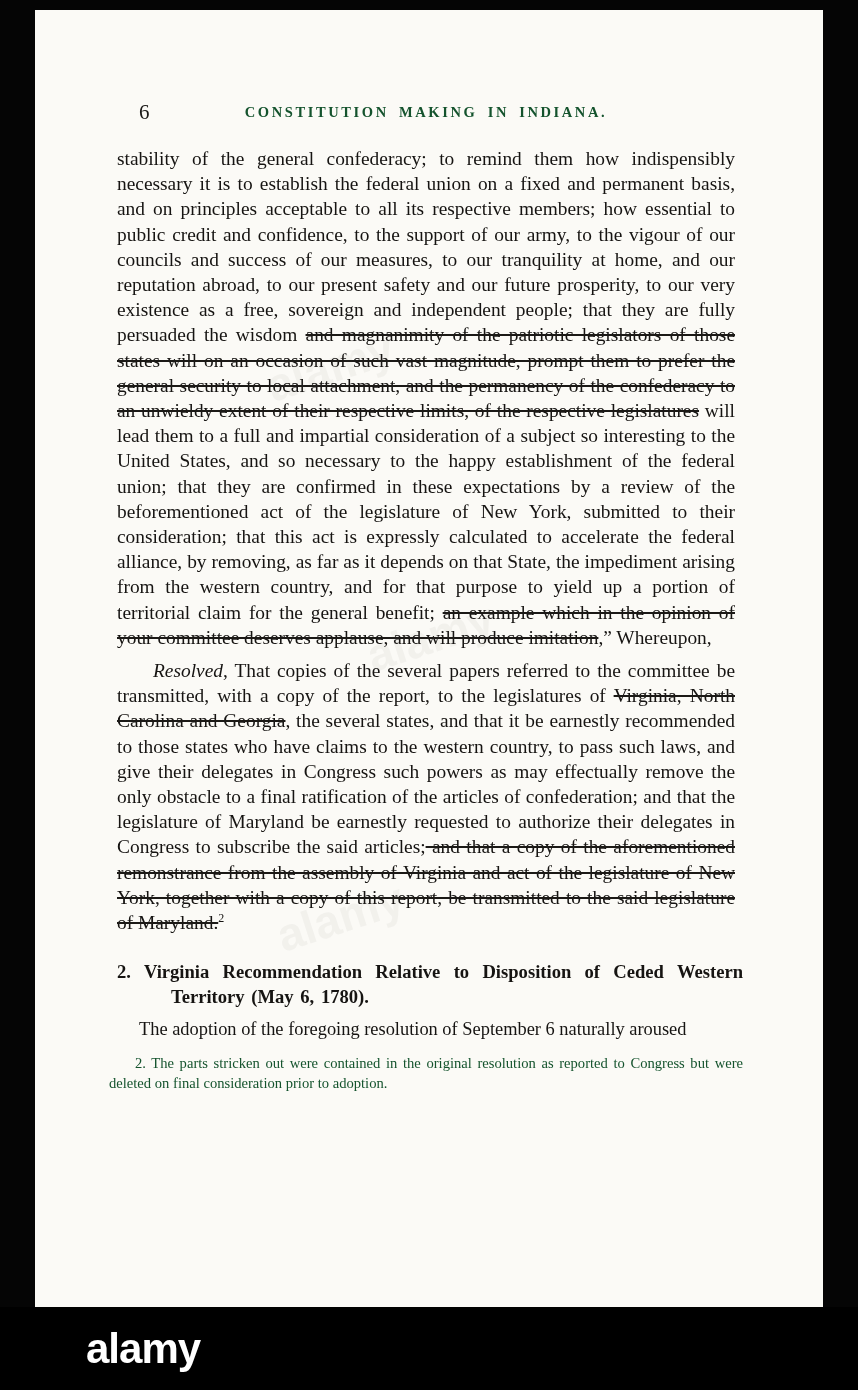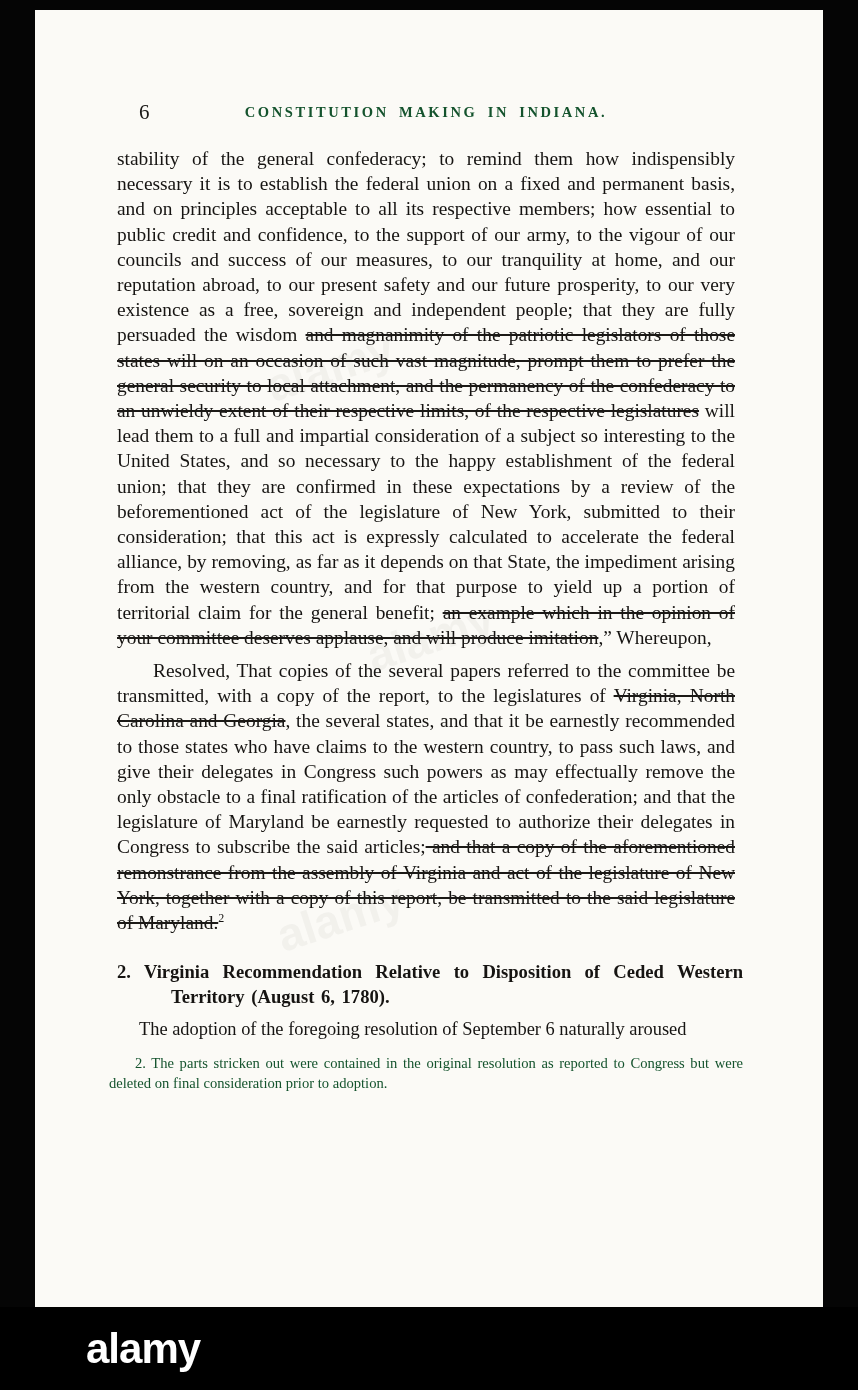--- a/index.html
+++ b/index.html
@@ -47,21 +47,21 @@
     hyphens:auto;
     -webkit-hyphens:auto;
   }
   .para{margin:8px;}
   .para.indent{text-indent:36px;}
   .strike{
     text-decoration:line-through;
     text-decoration-thickness:2.2px;
     text-decoration-color:#1b1916;
   }
-  .italic{}
+  .italic{font-style:italic;}
   sup{font-size:0.62em;line-height:0;}
   .section-heading{
     margin:24px 0 0 0;
     font-weight:bold;
     font-size:18.6px;
     line-height:25px;
     text-align:justify;
     padding-left:62px;
     text-indent:-54px;
     word-spacing:2px;
@@ -128,21 +128,21 @@
     <div class="page-header">
       <span class="page-number">6</span>
       <span class="running-title">CONSTITUTION MAKING IN INDIANA.</span>
     </div>
 
     <div class="body-text">
         <p class="para"><span>stability of the general confederacy; to remind them how indispensibly necessary it is to establish the federal union on a fixed and permanent basis, and on principles acceptable to all its respective members; how essential to public credit and confidence, to the support of our army, to the vigour of our councils and success of our measures, to our tranquility at home, and our reputation abroad, to our present safety and our future prosperity, to our very existence as a free, sovereign and independent people; that they are fully persuaded the wisdom </span><span class="strike">and magnanimity of the patriotic legislators of those states will on an occasion of such vast magnitude, prompt them to prefer the general security to local attachment, and the permanency of the confederacy to an unwieldy extent of their respective limits, of the respective legislatures</span><span> will lead them to a full and impartial consideration of a subject so interesting to the United States, and so necessary to the happy establishment of the federal union; that they are confirmed in these expectations by a review of the beforementioned act of the legislature of New York, submitted to their consideration; that this act is expressly calculated to accelerate the federal alliance, by removing, as far as it depends on that State, the impediment arising from the western country, and for that purpose to yield up a portion of territorial claim for the general benefit; </span><span class="strike">an example which in the opinion of your committee deserves applause, and will produce imitation</span><span>,” Whereupon,</span></p>
         <p class="para indent"><span class="italic">Resolved</span><span>, That copies of the several papers referred to the committee be transmitted, with a copy of the report, to the legislatures of </span><span class="strike">Virginia, North Carolina and Georgia</span><span>, the several states, and that it be earnestly recommended to those states who have claims to the western country, to pass such laws, and give their delegates in Congress such powers as may effectually remove the only obstacle to a final ratification of the articles of confederation; and that the legislature of Maryland be earnestly requested to authorize their delegates in Congress to subscribe the said articles;</span><span class="strike"> and that a copy of the aforementioned remonstrance from the assembly of Virginia and act of the legislature of New York, together with a copy of this report, be transmitted to the said legislature of Maryland.</span><sup>2</sup></p>
       </div>
 
-    <p class="section-heading"><span>2.</span> <span>Virginia Recommendation Relative to Disposition of Ceded Western Territory (August 6, 1780).</span></p>
+    <p class="section-heading"><span>2.</span> <span>Virginia Recommendation Relative to Disposition of Ceded Western Territory (May 6, 1780).</span></p>
 
     <p class="intro-paragraph">The adoption of the foregoing resolution of September 6 naturally aroused</p>
 
     <p class="footnote">2.  The parts stricken out were contained in the original resolution as reported to Congress but were deleted on final consideration prior to adoption.</p>
 
     <div class="watermark" style="left:230px; top:330px;">alamy</div>
     <div class="watermark" style="left:330px; top:600px;">alamy</div>
     <div class="watermark" style="left:240px; top:880px;">alamy</div>
   </div>
 

